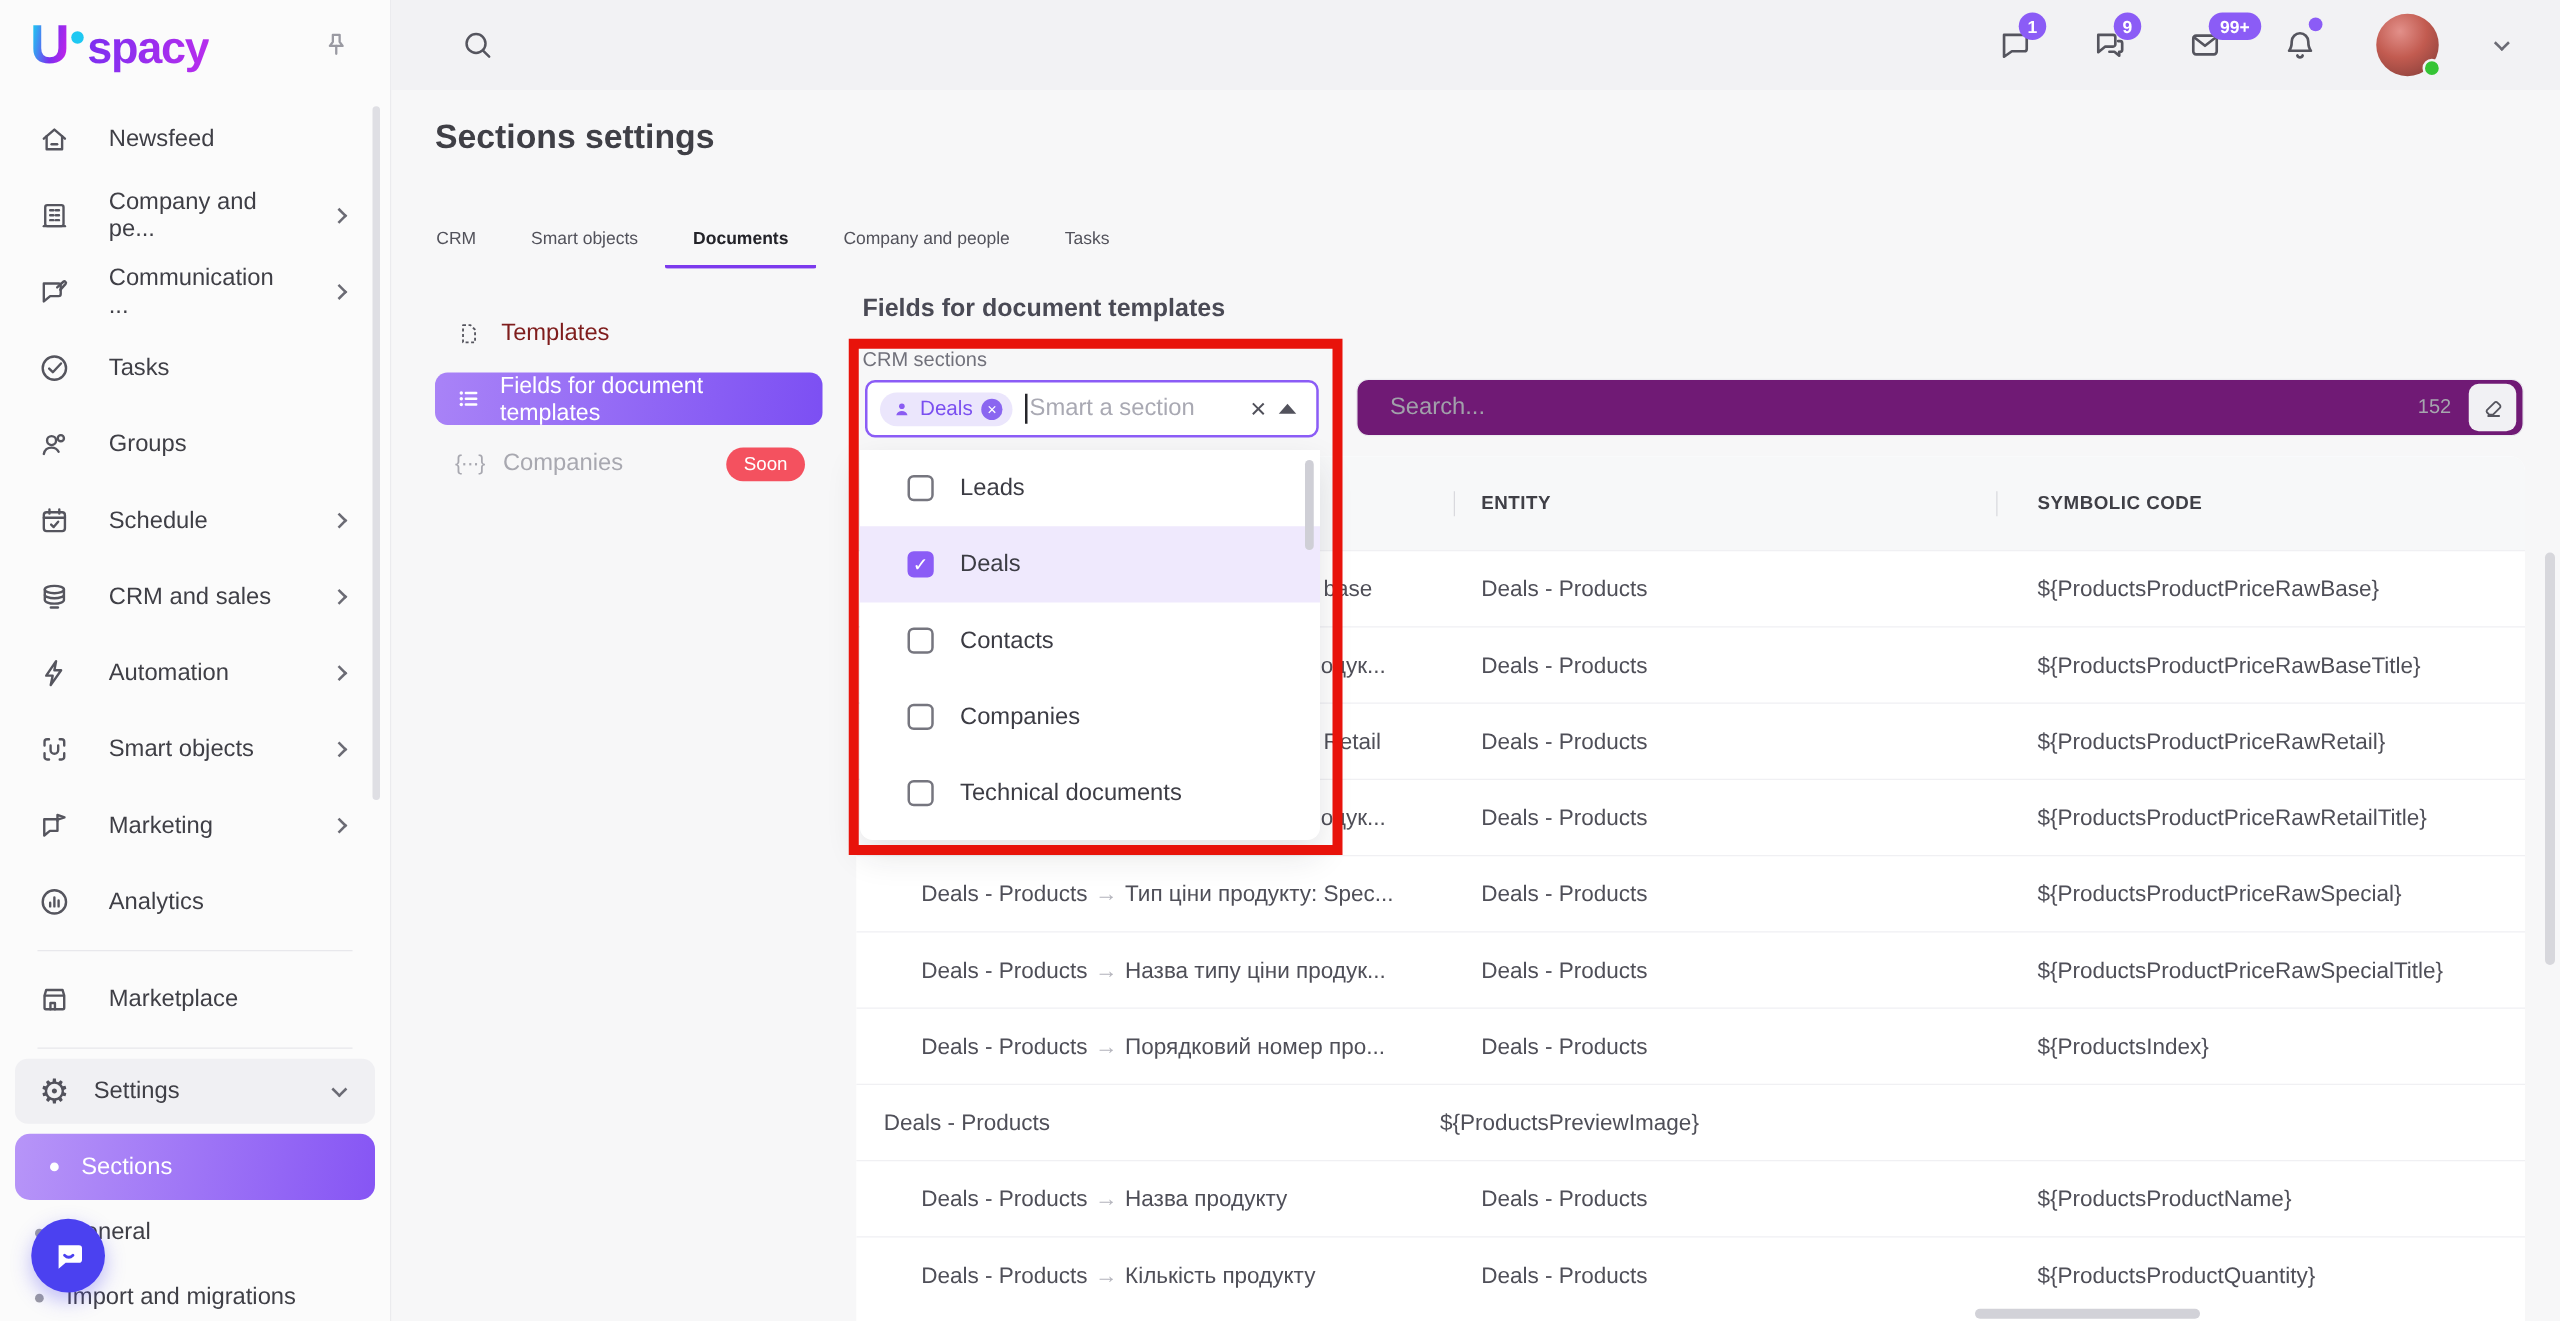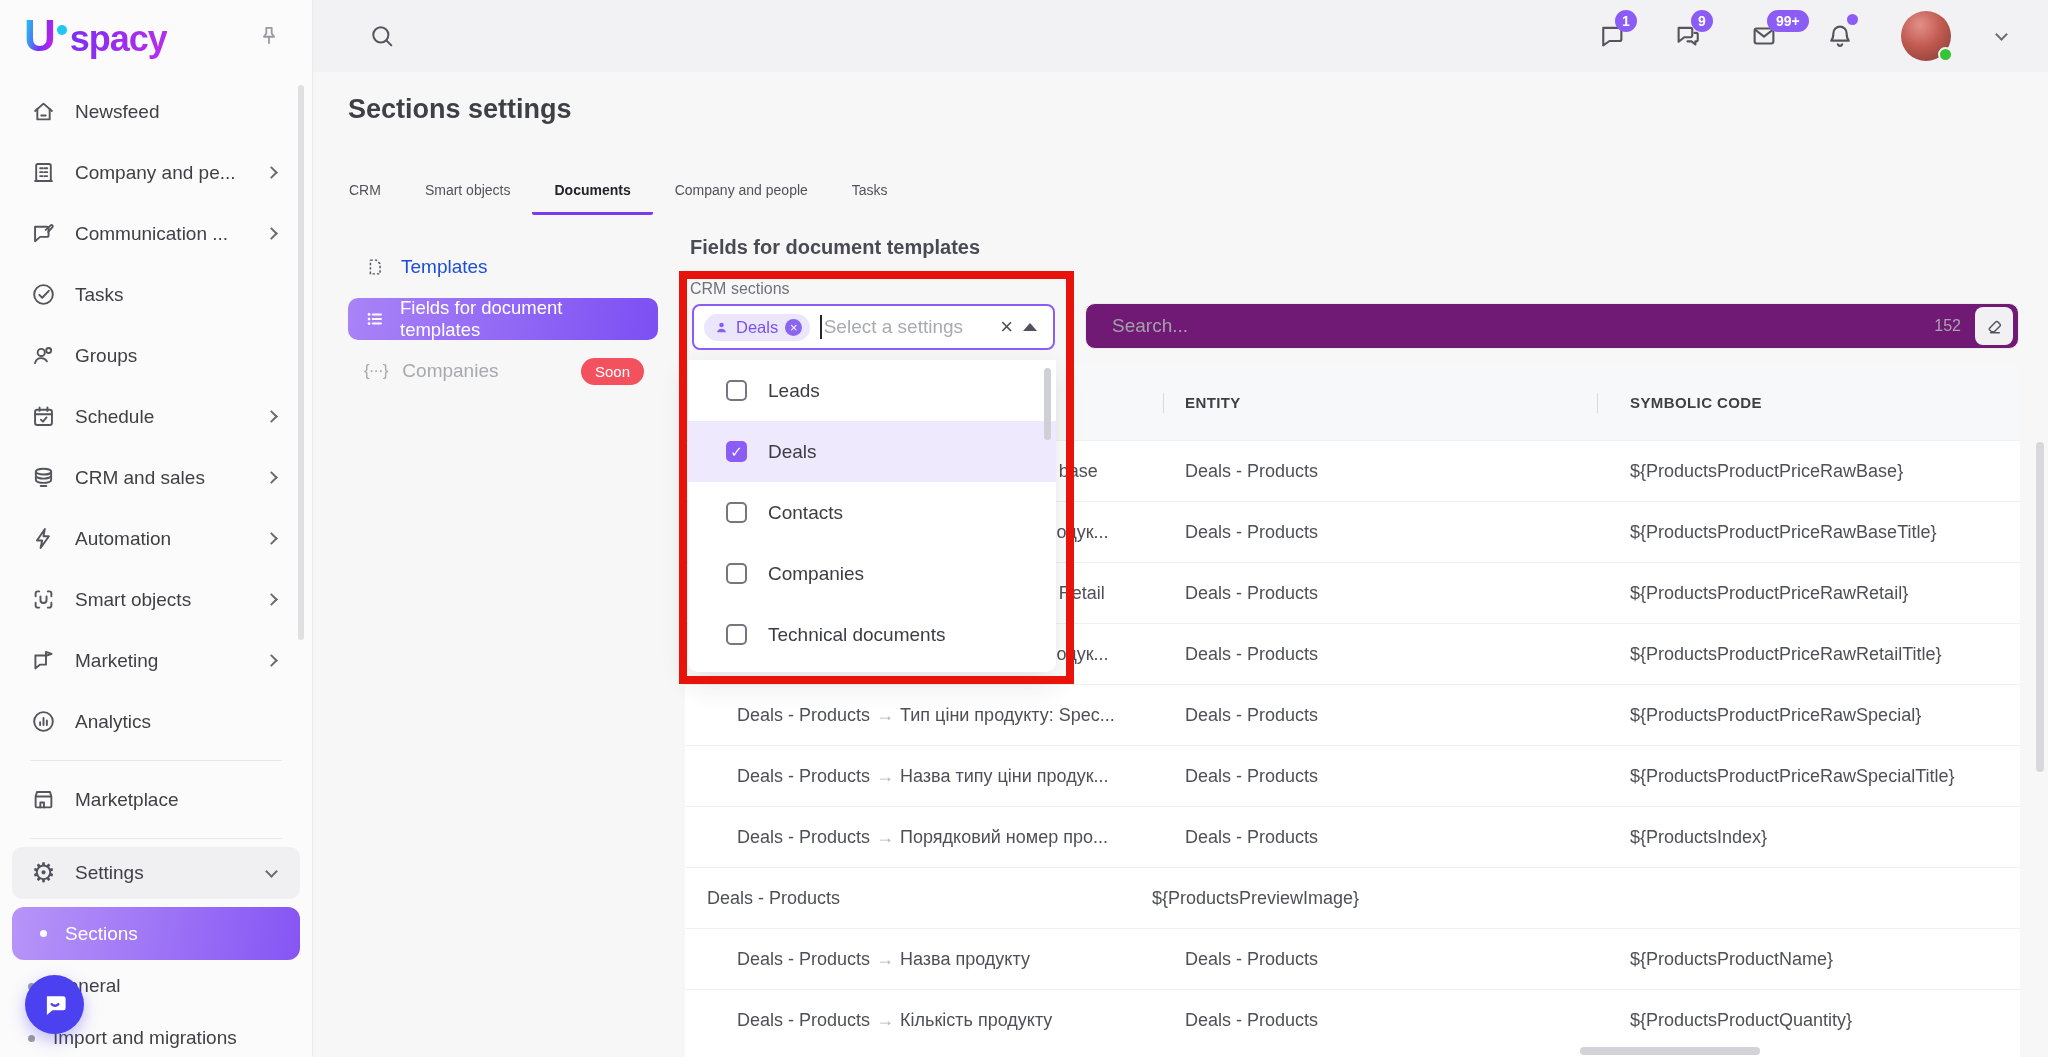--- a/index.html
+++ b/index.html
@@ -16,21 +16,21 @@
   .sidebar { position:absolute; left:0; top:0; width:313px; height:1057px;
     background:#fbfbfb; border-right:1px solid #ebebee; z-index:40; }
   .logo-row { height:72px; display:flex; align-items:center; justify-content:space-between; padding:0 30px 0 24px; }
   .logo { display:flex; align-items:baseline; font-weight:800; letter-spacing:-1px; }
   .logo-u { font-size:44px; background:linear-gradient(100deg,#1ec8f2 10%,#7a2ff0 55%,#d121e8 95%);
     -webkit-background-clip:text; background-clip:text; color:transparent; }
   .logo-dot { width:10px; height:10px; border-radius:50%; background:#1ec8f2; margin:0 3px 0 2px; align-self:flex-start; margin-top:14px; }
   .logo-rest { font-size:36px; font-weight:700; background:linear-gradient(100deg,#7a2ff0,#b92ded);
     -webkit-background-clip:text; background-clip:text; color:transparent; }
   .menu { position:absolute; top:81px; left:0; right:0; }
-  .sb-item { height:61px; display:flex; align-items:center; gap:18px; padding:0 36px 0 30px; font-size:19px; color:#3f3f46; cursor:pointer; }
+  .sb-item { height:61px; display:flex; align-items:center; gap:30px; padding:0 36px 0 30px; font-size:19px; color:#3f3f46; cursor:pointer; }
   .sb-item .chev { margin-left:auto; }
   .chev { width:9px; height:9px; border-right:2px solid #6b6b74; border-top:2px solid #6b6b74; transform:rotate(45deg); }
   .chev.down { transform:rotate(135deg); margin-top:-4px; }
   .sb-div { border-top:1px solid #e8e8ec; margin:8px 30px; }
   .settings-row { margin:6px 12px 0; height:52px; background:#f0f0f3; border-radius:10px;
     display:flex; align-items:center; gap:18px; padding:0 24px 0 18px; font-size:19px; cursor:pointer; }
   .settings-row .chev { margin-left:auto; }
   .sub-active { margin:8px 12px 0; height:53px; border-radius:12px;
     background:linear-gradient(100deg,#b795f8 0%,#8655f4 100%);
     display:flex; align-items:center; gap:18px; padding-left:28px; color:#fff; font-size:19px; cursor:pointer; }
@@ -57,21 +57,21 @@
 
   
   .main { position:absolute; left:313px; top:72px; right:0; bottom:0; background:#f7f7f8; }
   .page-title { position:absolute; left:35px; top:22px; font-size:27px; font-weight:600; color:#3f3f46; }
   .tabs { position:absolute; left:14px; top:100px; display:flex; }
   .tab { padding:10px 22px 14px; font-size:14px; color:#52525b; cursor:pointer; border-bottom:3px solid transparent; }
   .tab.active { color:#232329; font-weight:600; border-bottom-color:#7c3aed; border-radius:0 0 2px 2px; }
 
   
   .panel { position:absolute; left:35px; top:172px; width:310px; }
-  .panel-item { height:46px; display:flex; align-items:center; gap:15px; padding:0 14px 0 16px; font-size:19px; color:#1d4ed8; cursor:pointer; }
+  .panel-item { height:46px; display:flex; align-items:center; gap:15px; padding:0 14px 0 16px; font-size:19px; color:#7f1d1d; cursor:pointer; }
   .panel-item.disabled { color:#a8a8b0; }
   .panel-active { height:42px; margin-top:8px; margin-bottom:8px; border-radius:10px;
     background:linear-gradient(100deg,#a983f7 0%,#7c4ff3 100%);
     display:flex; align-items:center; gap:14px; padding:0 14px 0 16px; color:#fff; font-size:18.5px; cursor:pointer; }
   .soon { margin-left:auto; background:#f4515f; color:#fff; font-size:15px; padding:5px 14px; border-radius:14px; }
   .braces { font-size:17px; color:#a8a8b0; letter-spacing:-1px; }
 
   .content-heading { position:absolute; left:377px; top:164px; font-size:20px; font-weight:700; color:#4a4a55; }
 
   
@@ -473,21 +473,21 @@
   <div class="crm-select">
     <div class="chip">
       <svg width="15" height="15" viewBox="0 0 24 24">
           <circle cx="12" cy="8" r="3.6" fill="#8a5cf2"></circle>
           <path d="M4.8 19.5c1-3.6 3.8-5.4 7.2-5.4s6.2 1.8 7.2 5.4z" fill="#8a5cf2"></path>
         </svg>
       <span>Deals</span>
       <span class="chip-close">×</span>
     </div>
     <span class="cursor-bar"></span>
-    <span class="select-ph">Select a settings</span>
+    <span class="select-ph">Smart a section</span>
     <span class="clear-x">×</span>
     <span class="caret-up"></span>
   </div>
 
   <div class="popup">
     <div class="opt">
       <span class="cbx"></span>
       <span>Leads</span>
     </div>
     <div class="opt selected">

